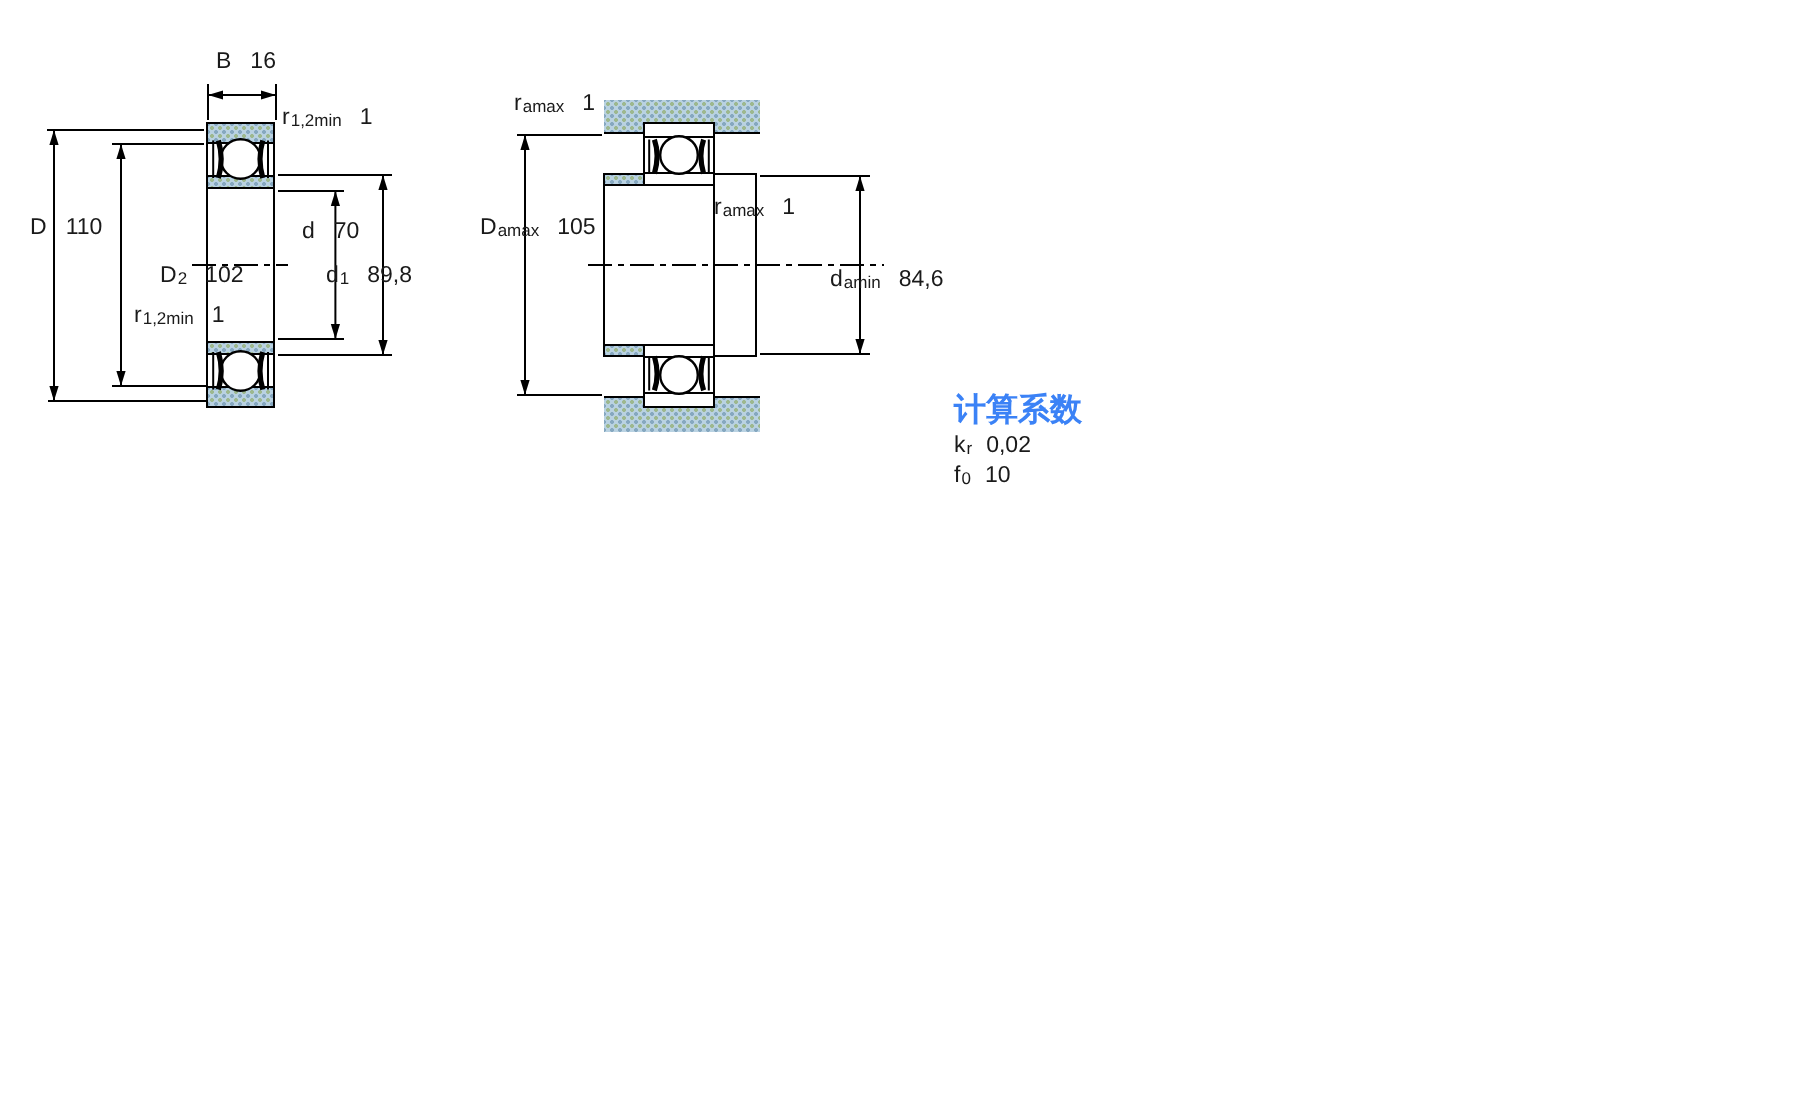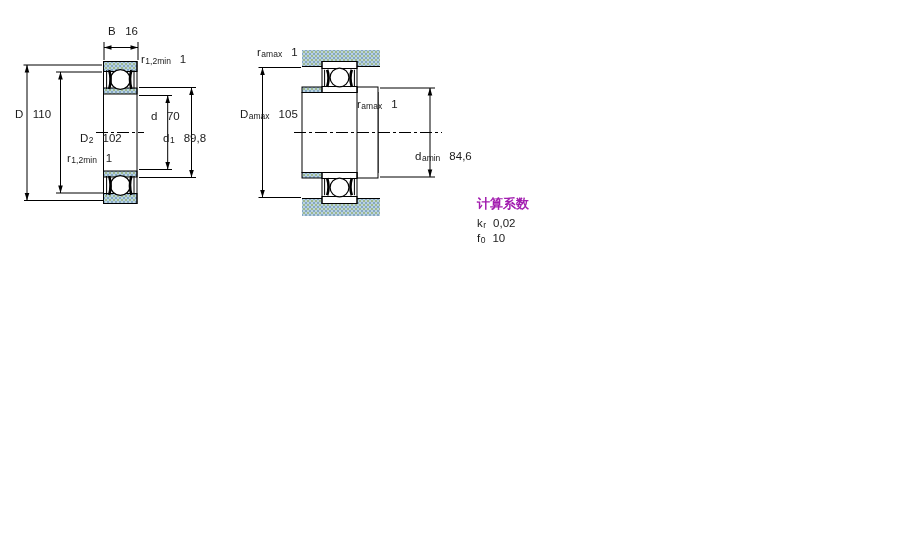--- a/index.html
+++ b/index.html
@@ -18,21 +18,21 @@
     background-position:0 0, 2px 2px;
   }
   svg.linework{position:absolute;left:0;top:0;}
   .dim{
     position:absolute;white-space:nowrap;font-size:11.5px;line-height:13px;color:#1a1a1a;
   }
   .dim .sym{font-size:11.5px;}
   .dim sub.sub{font-size:8.5px;position:relative;top:1px;margin-left:0.5px;vertical-align:baseline;bottom:-3px;}
   .dim .val{margin-left:9px;}
   .factors-heading{
-    position:absolute;font-size:13px;font-weight:bold;white-space:nowrap;color:#a21caf;
+    position:absolute;font-size:16px;font-weight:bold;white-space:nowrap;color:#3b82f6;
   }
   .factor-row .val{margin-left:7px;text-align:center;}
 </style>
 </head>
 <body>
 
 <div id="canvas">
 
   <div class="tex" style="left:103.5px;top:61.5px;width:33.5px;height:10px;"></div>
   <div class="tex" style="left:103.5px;top:88px;width:33.5px;height:6px;"></div>
@@ -194,21 +194,21 @@
   </div>
 
   <div class="dim" style="left:240px;top:108px;">
     <span class="sym">D</span><sub class="sub">amax</sub><span class="val">105</span>
   </div>
 
   <div class="dim" style="left:357px;top:98px;">
     <span class="sym">r</span><sub class="sub">amax</sub><span class="val">1</span>
   </div>
 
-  <div class="dim" style="left:415px;top:134px;margin-top:16px;">
+  <div class="dim" style="left:415px;top:134px;">
     <span class="sym">d</span><sub class="sub">amin</sub><span class="val">84,6</span>
   </div>
 
   <div class="factors-heading" style="left:477px;top:195px;">计算系数</div>
 
   <div class="dim factor-row" style="left:477px;top:217px;">
     <span class="sym">k</span><sub class="sub">r</sub><span class="val">0,02</span>
   </div>
 
   <div class="dim factor-row" style="left:477px;top:232px;">

